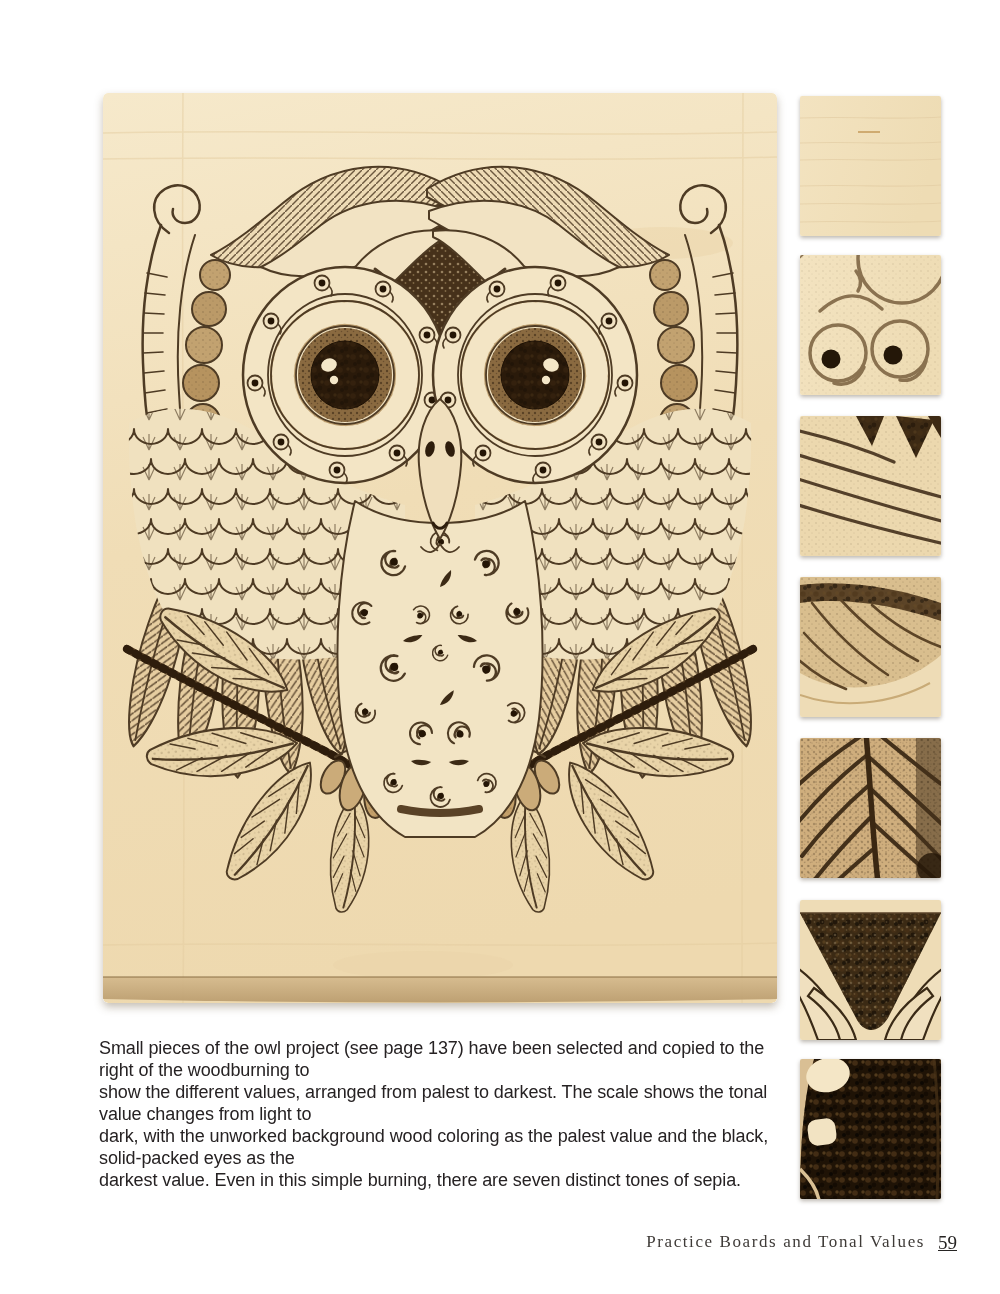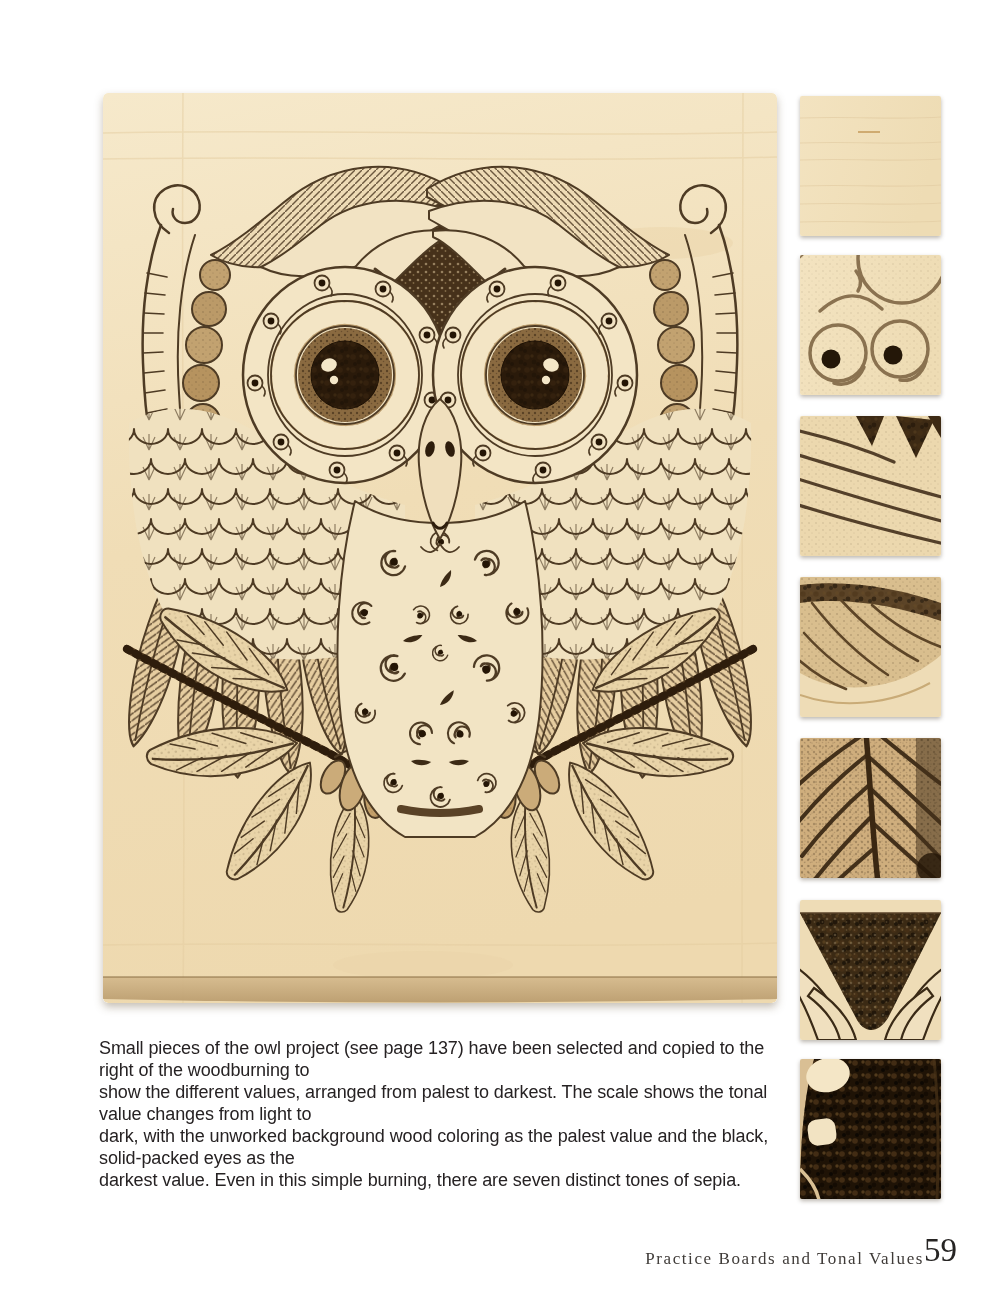--- a/index.html
+++ b/index.html
@@ -5,23 +5,23 @@
   html,body{margin:0;padding:0;background:#ffffff;}
   body{width:1000px;height:1294px;position:relative;font-family:"Liberation Sans",sans-serif;overflow:hidden;}
   .board{position:absolute;left:103px;top:93px;width:674px;height:910px;border-radius:5px;
          box-shadow:0 4px 9px rgba(90,70,40,.35);overflow:hidden;}
   .board svg{display:block;}
   .swatch{position:absolute;left:800px;width:141px;height:140px;border-radius:2px;
           box-shadow:0 2px 4px rgba(60,45,25,.35);overflow:hidden;}
   .swatch svg{display:block;}
   .caption{position:absolute;left:99px;top:1019px;width:690px;font-size:18px;line-height:22px;
            color:#262223;white-space:pre-line;letter-spacing:-0.1px;}
-  .footer{position:absolute;right:43px;top:1232px;display:flex;align-items:flex-end;margin-left:19px;}
+  .footer{position:absolute;right:43px;top:1232px;display:flex;align-items:flex-start;gap:13px;margin-left:19px;}
   .footer .title{font-family:"Liberation Serif",serif;font-size:17px;letter-spacing:1.6px;color:#3f3b38;}
-  .footer .num{font-family:"Liberation Serif",serif;font-size:33px;color:#262423;}
+  .footer .num{font-family:"Liberation Serif",serif;font-size:19px;color:#262423;text-decoration:underline;}
 </style>
 </head>
 <body>
 
 <div class="board">
 <svg width="674" height="910" viewBox="0 0 674 910" xmlns="http://www.w3.org/2000/svg">
   <defs>
     <linearGradient id="gWood" x1="0" y1="0" x2="0.15" y2="1">
       <stop offset="0" stop-color="#f6e9cb"></stop>
           <stop offset="0.5" stop-color="#f0ddb6"></stop>

